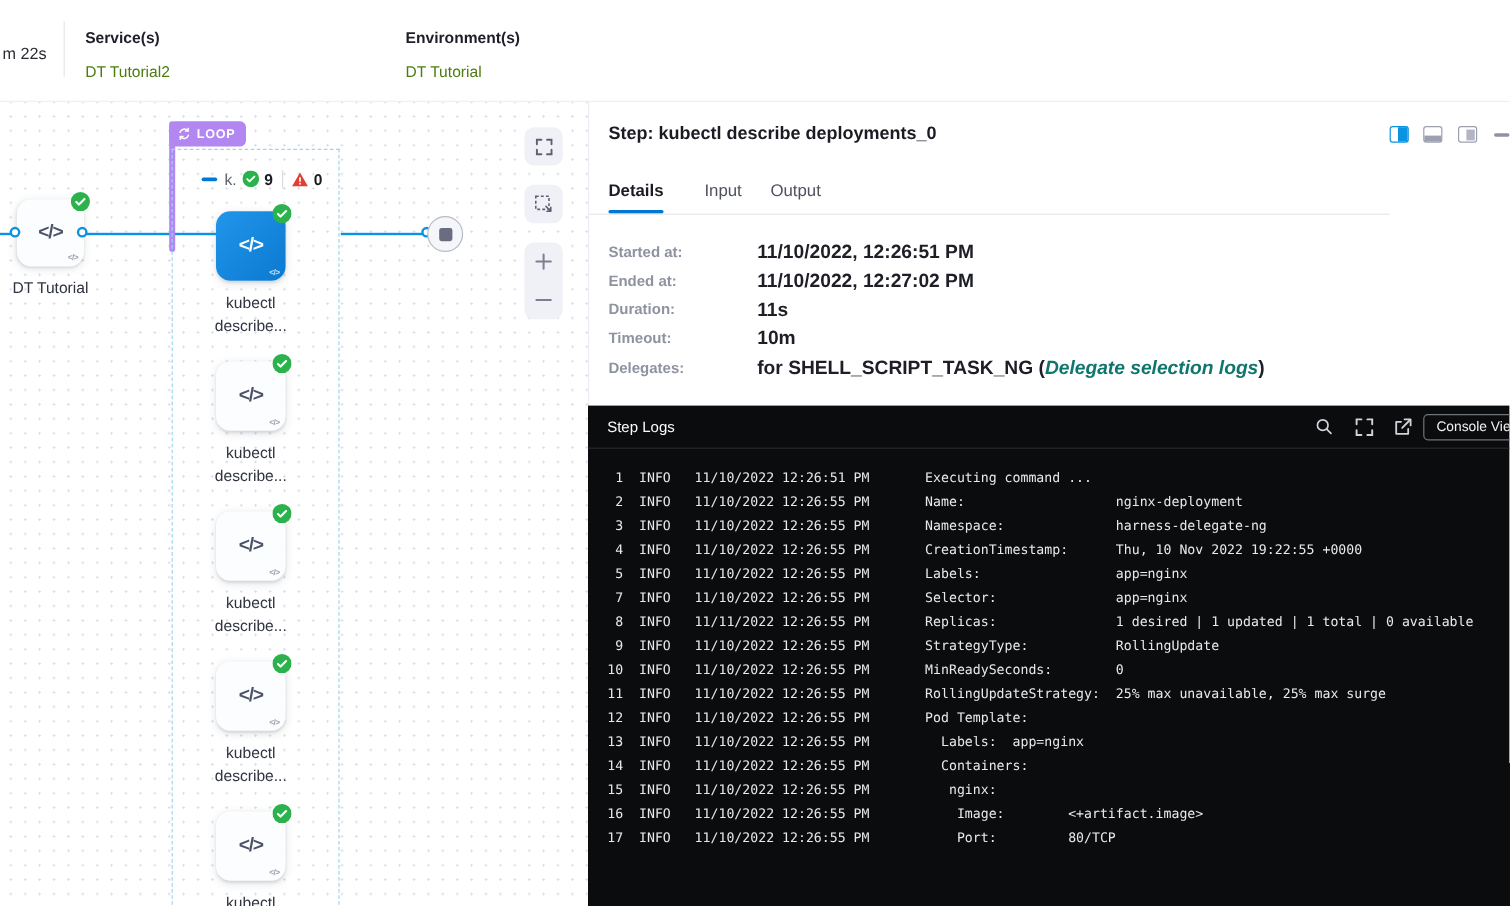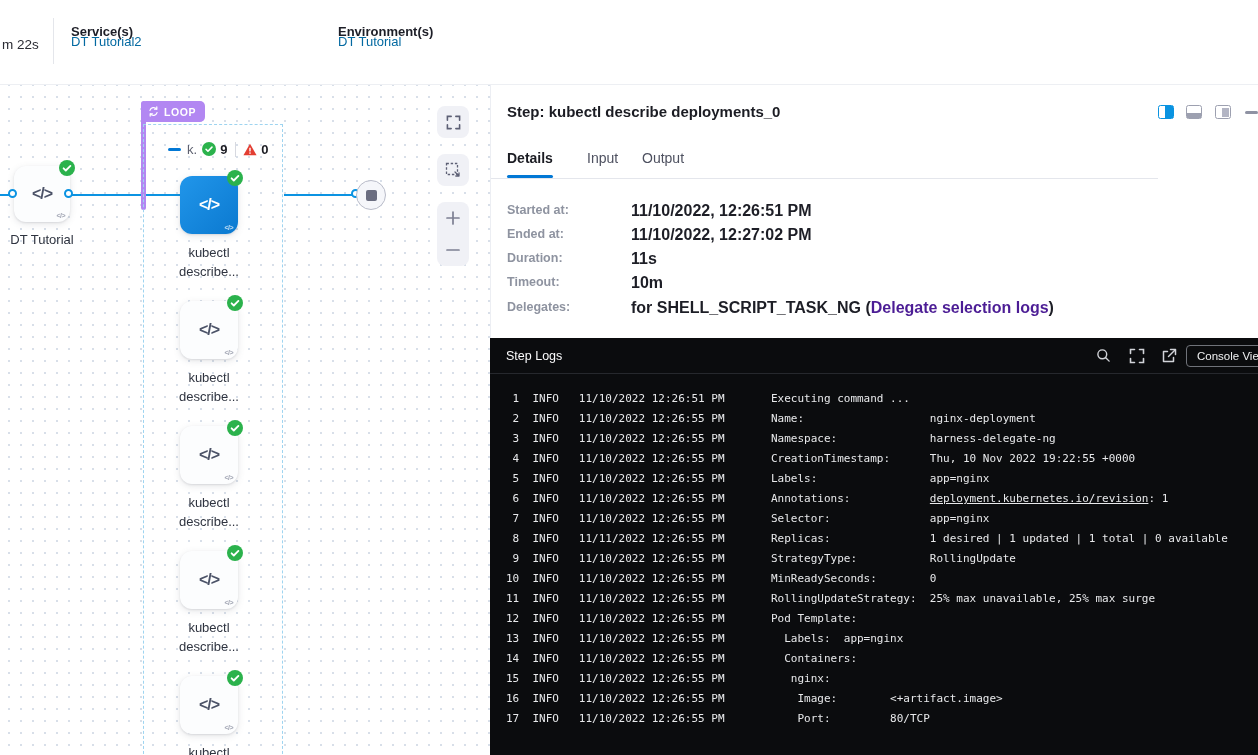--- a/index.html
+++ b/index.html
@@ -5,21 +5,21 @@
   * { margin:0; padding:0; box-sizing:border-box; }
   html,body { width:1258px; height:755px; overflow:hidden; background:#fff;
     font-family:"Liberation Sans", sans-serif; position:relative; }
 
   
   .topbar { position:absolute; left:0; top:0; width:1258px; height:85px; background:#fff;
     border-bottom:1px solid #edeff3; }
   .duration { position:absolute; left:2px; top:37px; font-size:13.5px; color:#2a2b33; }
   .tb-divider { position:absolute; left:53px; top:18px; width:1px; height:46px; background:#e4e6eb; }
   .meta-label { position:absolute; font-size:13px; font-weight:700; color:#1d1e27; top:24px; }
-  .meta-link { position:absolute; font-size:13px; color:#0369a1; top:34px; cursor:pointer; text-decoration:none; }
+  .meta-link { position:absolute; font-size:13px; color:#4d7c0f; top:52px; cursor:pointer; text-decoration:none; }
 
   
   .canvas { position:absolute; left:0; top:85px; width:490px; height:670px; background:#fff;
     background-image:radial-gradient(circle, #d8dfe9 1.1px, transparent 1.1px);
     background-size:12px 12px; background-position:3px 6px; overflow:hidden; }
   .edge { position:absolute; height:2px; background:#0b93e2; top:109px; }
   .port { position:absolute; width:9px; height:9px; background:#fff; border:2px solid #0b93e2;
     border-radius:50%; top:104px; }
   .node-card { position:absolute; width:56px; height:56px; background:#fcfdfe; border-radius:12px;
     box-shadow:0 1px 2px rgba(40,41,61,.10), 0 2px 7px rgba(96,97,112,.16);
@@ -75,21 +75,21 @@
     border-radius:2px; cursor:pointer; }
 
   .tabs-border { position:absolute; left:0; right:0; top:93px; height:1px; background:#e4e6ec; }
   .tab { position:absolute; top:65px; font-size:14px; color:#4e5160; cursor:pointer; }
   .tab.active { font-weight:700; color:#1b1c23; }
   .tab-underline { position:absolute; left:16px; top:90px; width:46px; height:3px; background:#0278d5;
     border-radius:2px; }
 
   .d-label { position:absolute; left:16px; font-size:12.5px; font-weight:600; color:#8e93a0; }
   .d-value { position:absolute; left:140px; font-size:16px; font-weight:700; color:#1d1e26; white-space:nowrap; }
-  .d-link { color:#4c1d95; cursor:pointer; text-decoration:none; }
+  .d-link { color:#0f766e; cursor:pointer; text-decoration:none;font-style:italic; }
 
   
   .logs { position:absolute; left:490px; top:338px; width:768px; height:417px; background:#0b0c0e; }
   .logs-header { position:absolute; left:0; right:0; top:0; height:36px; border-bottom:1px solid #26282d;
     display:flex; align-items:center; }
   .logs-title { position:absolute; left:16px; font-size:12.5px; font-weight:500; color:#fbfbfc; top:11px; }
   .log-ic { position:absolute; top:10px; cursor:pointer; }
   .console-btn { position:absolute; left:696px; top:7px; height:22px; padding:0 10px;
     border:1px solid #70737a; border-radius:4px; background:transparent; color:#f0f1f2;
     font-size:11.5px; font-family:"Liberation Sans", sans-serif; display:flex; align-items:center;
@@ -337,21 +337,20 @@
         </svg>
     </span>
     <button class="console-btn">Console View</button>
   </div>
   <div class="log-body">
       <div class="log-line"><span> 1  INFO   11/10/2022 12:26:51 PM       </span><span>Executing command ...</span></div>
       <div class="log-line"><span> 2  INFO   11/10/2022 12:26:55 PM       </span><span>Name:                   nginx-deployment</span></div>
       <div class="log-line"><span> 3  INFO   11/10/2022 12:26:55 PM       </span><span>Namespace:              harness-delegate-ng</span></div>
       <div class="log-line"><span> 4  INFO   11/10/2022 12:26:55 PM       </span><span>CreationTimestamp:      Thu, 10 Nov 2022 19:22:55 +0000</span></div>
       <div class="log-line"><span> 5  INFO   11/10/2022 12:26:55 PM       </span><span>Labels:                 app=nginx</span></div>
-      <div class="log-line"><span> 6  INFO   11/10/2022 12:26:55 PM       </span><span>Annotations:            </span><a class="log-link">deployment.kubernetes.io/revision</a><span>: 1</span></div>
       <div class="log-line"><span> 7  INFO   11/10/2022 12:26:55 PM       </span><span>Selector:               app=nginx</span></div>
       <div class="log-line"><span> 8  INFO   11/11/2022 12:26:55 PM       </span><span>Replicas:               1 desired | 1 updated | 1 total | 0 available</span></div>
       <div class="log-line"><span> 9  INFO   11/10/2022 12:26:55 PM       </span><span>StrategyType:           RollingUpdate</span></div>
       <div class="log-line"><span>10  INFO   11/10/2022 12:26:55 PM       </span><span>MinReadySeconds:        0</span></div>
       <div class="log-line"><span>11  INFO   11/10/2022 12:26:55 PM       </span><span>RollingUpdateStrategy:  25% max unavailable, 25% max surge</span></div>
       <div class="log-line"><span>12  INFO   11/10/2022 12:26:55 PM       </span><span>Pod Template:</span></div>
       <div class="log-line"><span>13  INFO   11/10/2022 12:26:55 PM       </span><span>  Labels:  app=nginx</span></div>
       <div class="log-line"><span>14  INFO   11/10/2022 12:26:55 PM       </span><span>  Containers:</span></div>
       <div class="log-line"><span>15  INFO   11/10/2022 12:26:55 PM       </span><span>   nginx:</span></div>
       <div class="log-line"><span>16  INFO   11/10/2022 12:26:55 PM       </span><span>    Image:        &lt;+artifact.image&gt;</span></div>

